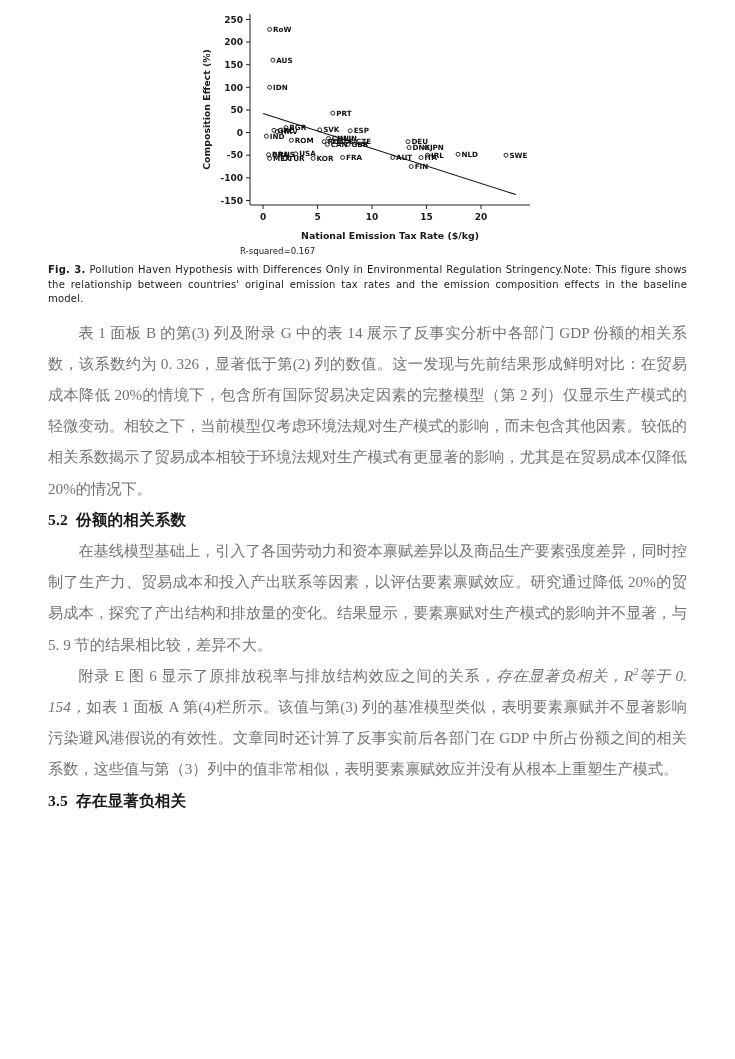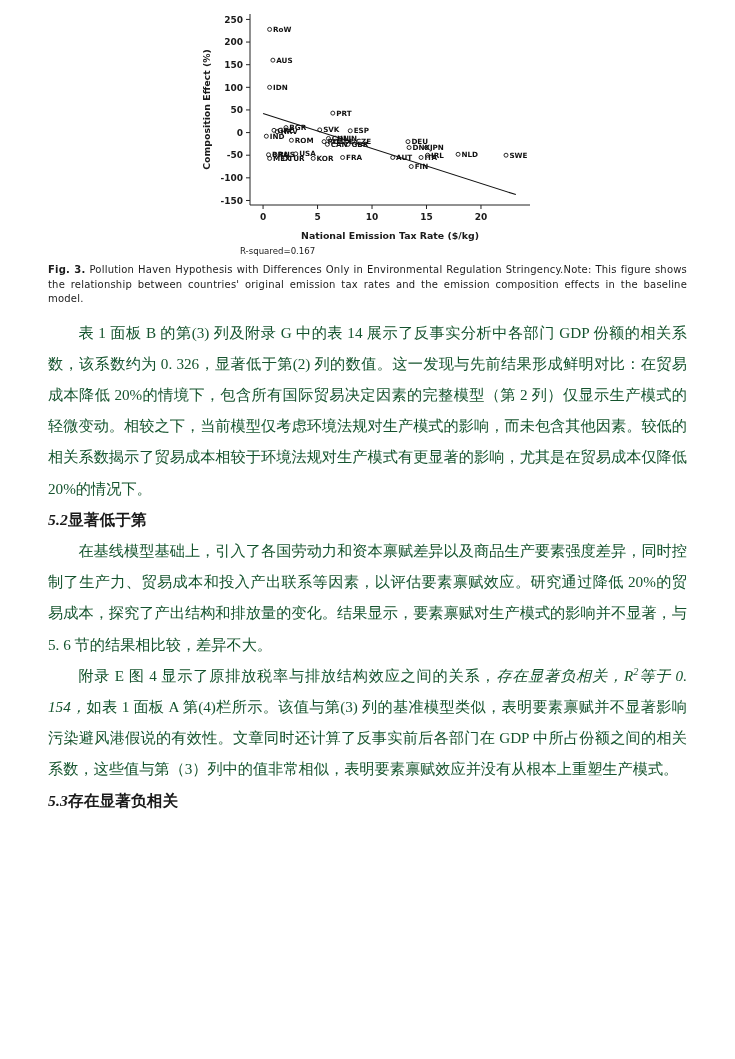--- a/index.html
+++ b/index.html
@@ -53,33 +53,33 @@
     margin-top: 10px;
   }
   p.para {
     font-family: "Liberation Serif", serif;
     font-size: 15.2px;
     line-height: 31.2px;
     margin: 0;
     text-align: justify;
     text-justify: inter-ideograph;
     text-indent: 2em;
-    color: #14532d;
+    color: #737373;
   }
   h3.section-head {
     font-family: "Liberation Serif", serif;
     font-size: 15.6px;
     line-height: 31.2px;
     font-weight: bold;
     margin: 0;
     text-indent: 0;
     letter-spacing: 0.01em;
   }
   h3.section-head .numpart {
-    font-style: italic;
+    margin-right: 8px;
   }
   .ital {
     font-style: italic;
     margin-top: 26px;
   }
   sup {
     font-size: 0.68em;
     vertical-align: super;
     line-height: 0;
   }
@@ -221,19 +221,19 @@
       </svg>
 
     <div class="caption">
       <span class="figlabel">Fig. 3.</span>
       <span>Pollution Haven Hypothesis with Differences Only in Environmental Regulation Stringency.Note: This figure shows the relationship between countries' original emission tax rates and the emission composition effects in the baseline model.</span>
     </div>
   </div>
 
   <div class="body-text" id="body-container">
       <p class="para">表 1 面板 B 的第(3) 列及附录 G 中的表 14 展示了反事实分析中各部门 GDP 份额的相关系数，该系数约为 0. 326，显著低于第(2) 列的数值。这一发现与先前结果形成鲜明对比：在贸易成本降低 20%的情境下，包含所有国际贸易决定因素的完整模型（第 2 列）仅显示生产模式的轻微变动。相较之下，当前模型仅考虑环境法规对生产模式的影响，而未包含其他因素。较低的相关系数揭示了贸易成本相较于环境法规对生产模式有更显著的影响，尤其是在贸易成本仅降低 20%的情况下。</p>
-      <h3 class="section-head"><span class="numpart">5.2</span><span>显著低于第</span></h3>
-      <p class="para">在基线模型基础上，引入了各国劳动力和资本禀赋差异以及商品生产要素强度差异，同时控制了生产力、贸易成本和投入产出联系等因素，以评估要素禀赋效应。研究通过降低 20%的贸易成本，探究了产出结构和排放量的变化。结果显示，要素禀赋对生产模式的影响并不显著，与 5. 6 节的结果相比较，差异不大。</p>
-      <p class="para"><span>附录 E 图 4 显示了原排放税率与排放结构效应之间的关系，</span><span class="ital">存在显著负相关，</span><span class="ital">R<sup>2</sup></span><span class="ital">等于 0. 154，</span><span>如表 1 面板 A 第(4)栏所示。该值与第(3) 列的基准模型类似，表明要素禀赋并不显著影响污染避风港假说的有效性。文章同时还计算了反事实前后各部门在 GDP 中所占份额之间的相关系数，这些值与第（3）列中的值非常相似，表明要素禀赋效应并没有从根本上重塑生产模式。</span></p>
-      <h3 class="section-head"><span class="numpart">5.3</span><span>存在显著负相关</span></h3>
+      <h3 class="section-head"><span class="numpart">5.2</span><span>份额的相关系数</span></h3>
+      <p class="para">在基线模型基础上，引入了各国劳动力和资本禀赋差异以及商品生产要素强度差异，同时控制了生产力、贸易成本和投入产出联系等因素，以评估要素禀赋效应。研究通过降低 20%的贸易成本，探究了产出结构和排放量的变化。结果显示，要素禀赋对生产模式的影响并不显著，与 5. 9 节的结果相比较，差异不大。</p>
+      <p class="para"><span>附录 E 图 6 显示了原排放税率与排放结构效应之间的关系，</span><span class="ital">存在显著负相关，</span><span class="ital">R<sup>2</sup></span><span class="ital">等于 0. 154，</span><span>如表 1 面板 A 第(4)栏所示。该值与第(3) 列的基准模型类似，表明要素禀赋并不显著影响污染避风港假说的有效性。文章同时还计算了反事实前后各部门在 GDP 中所占份额之间的相关系数，这些值与第（3）列中的值非常相似，表明要素禀赋效应并没有从根本上重塑生产模式。</span></p>
+      <h3 class="section-head"><span class="numpart">3.5</span><span>存在显著负相关</span></h3>
     </div>
 
 </div>
 
 </body></html>

